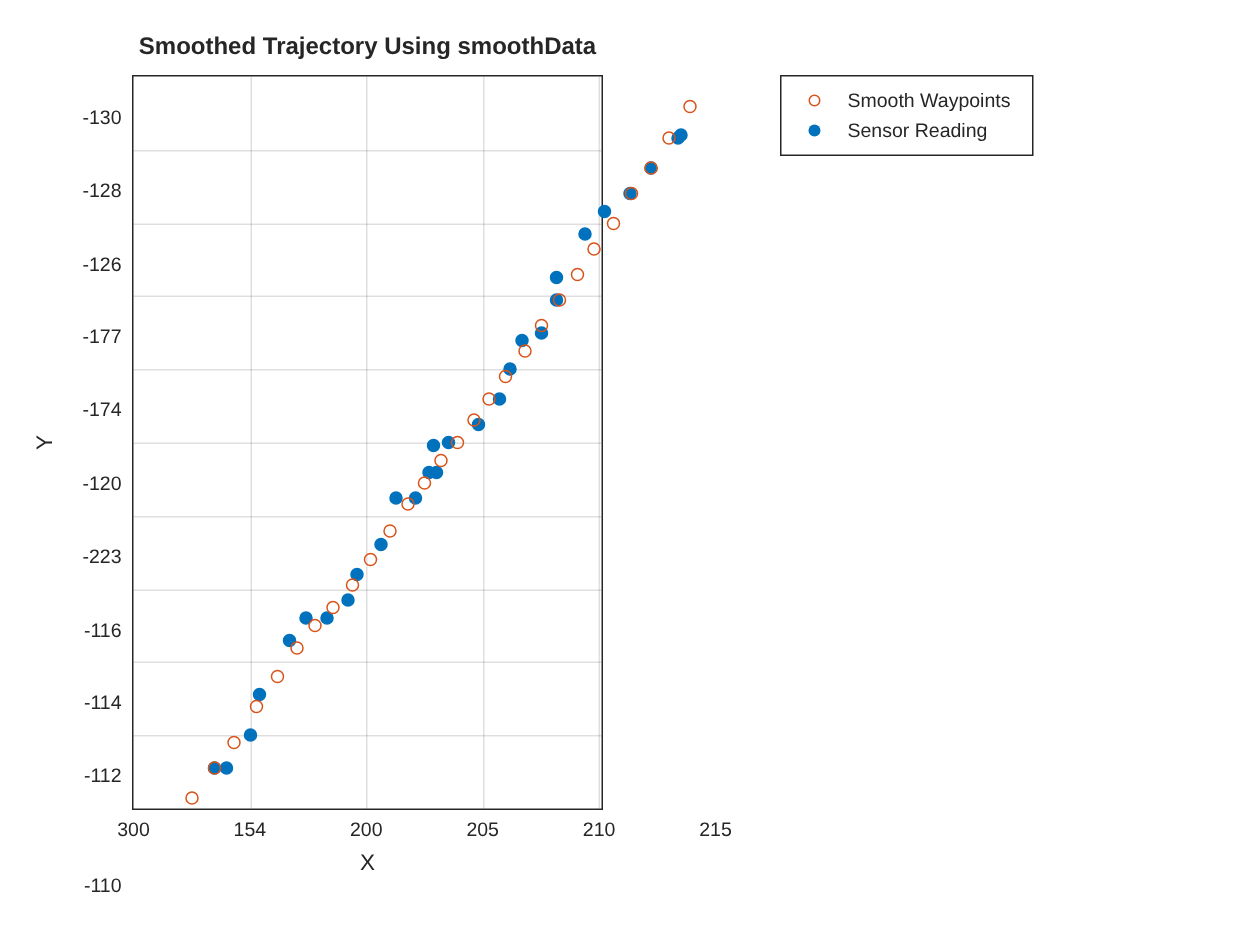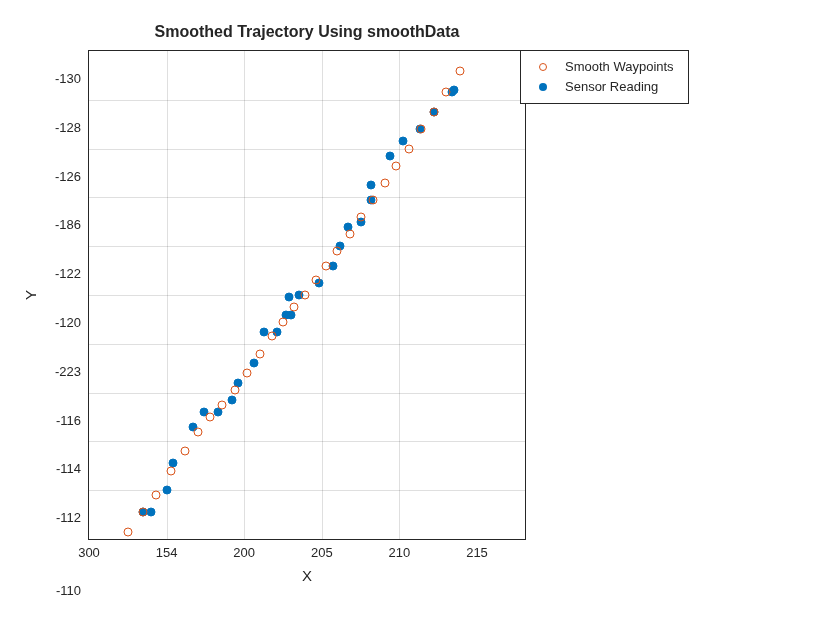--- a/index.html
+++ b/index.html
@@ -10,21 +10,21 @@
     color: #262626;
   }
   .figure {
     position: relative;
     width: 840px; height: 630px;
   }
   .axes {
     position: absolute;
     left: 88px;
     top: 50px;
-    width: 438px;
+    width: 314px;
     height: 490px;
     border: 1px solid #262626;
     background: #ffffff;
     box-sizing: border-box;
   }
   .grid-line {
     position: absolute;
     background: rgba(38,38,38,0.15);
   }
   .grid-v { top:0; bottom:0; width:1px; }
@@ -132,23 +132,23 @@
       <div class="tick-label-y" style="top: 439.2px; text-align: center;">-112</div>
       <div class="grid-line grid-h" style="top: 390.4px;"></div>
       <div class="tick-label-y" style="top: 390.4px;">-114</div>
       <div class="grid-line grid-h" style="top: 341.6px;"></div>
       <div class="tick-label-y" style="top: 341.6px;">-116</div>
       <div class="grid-line grid-h" style="top: 292.8px;"></div>
       <div class="tick-label-y" style="top: 292.8px;">-223</div>
       <div class="grid-line grid-h" style="top: 244px;"></div>
       <div class="tick-label-y" style="top: 244px;">-120</div>
       <div class="grid-line grid-h" style="top: 195.2px;"></div>
-      <div class="tick-label-y" style="top: 195.2px;">-122</div>
+      <div class="tick-label-y" style="top: 195.2px;">-174</div>
       <div class="grid-line grid-h" style="top: 146.4px;"></div>
-      <div class="tick-label-y" style="top: 146.4px;">-186</div>
+      <div class="tick-label-y" style="top: 146.4px;">-177</div>
       <div class="grid-line grid-h" style="top: 97.6px;"></div>
       <div class="tick-label-y" style="top: 97.6px;">-126</div>
       <div class="grid-line grid-h" style="top: 48.8px;"></div>
       <div class="tick-label-y" style="top: 48.8px;">-128</div>
       <div class="tick-label-y" style="top: 0px;">-130</div>
       <div class="marker sensor" style="left: 54.32px; top: 461.16px;"></div>
       <div class="marker sensor" style="left: 62.08px; top: 461.16px;"></div>
       <div class="marker sensor" style="left: 77.6px; top: 439.2px;"></div>
       <div class="marker sensor" style="left: 83.808px; top: 412.36px;"></div>
       <div class="marker sensor" style="left: 103.984px; top: 375.76px;"></div>

